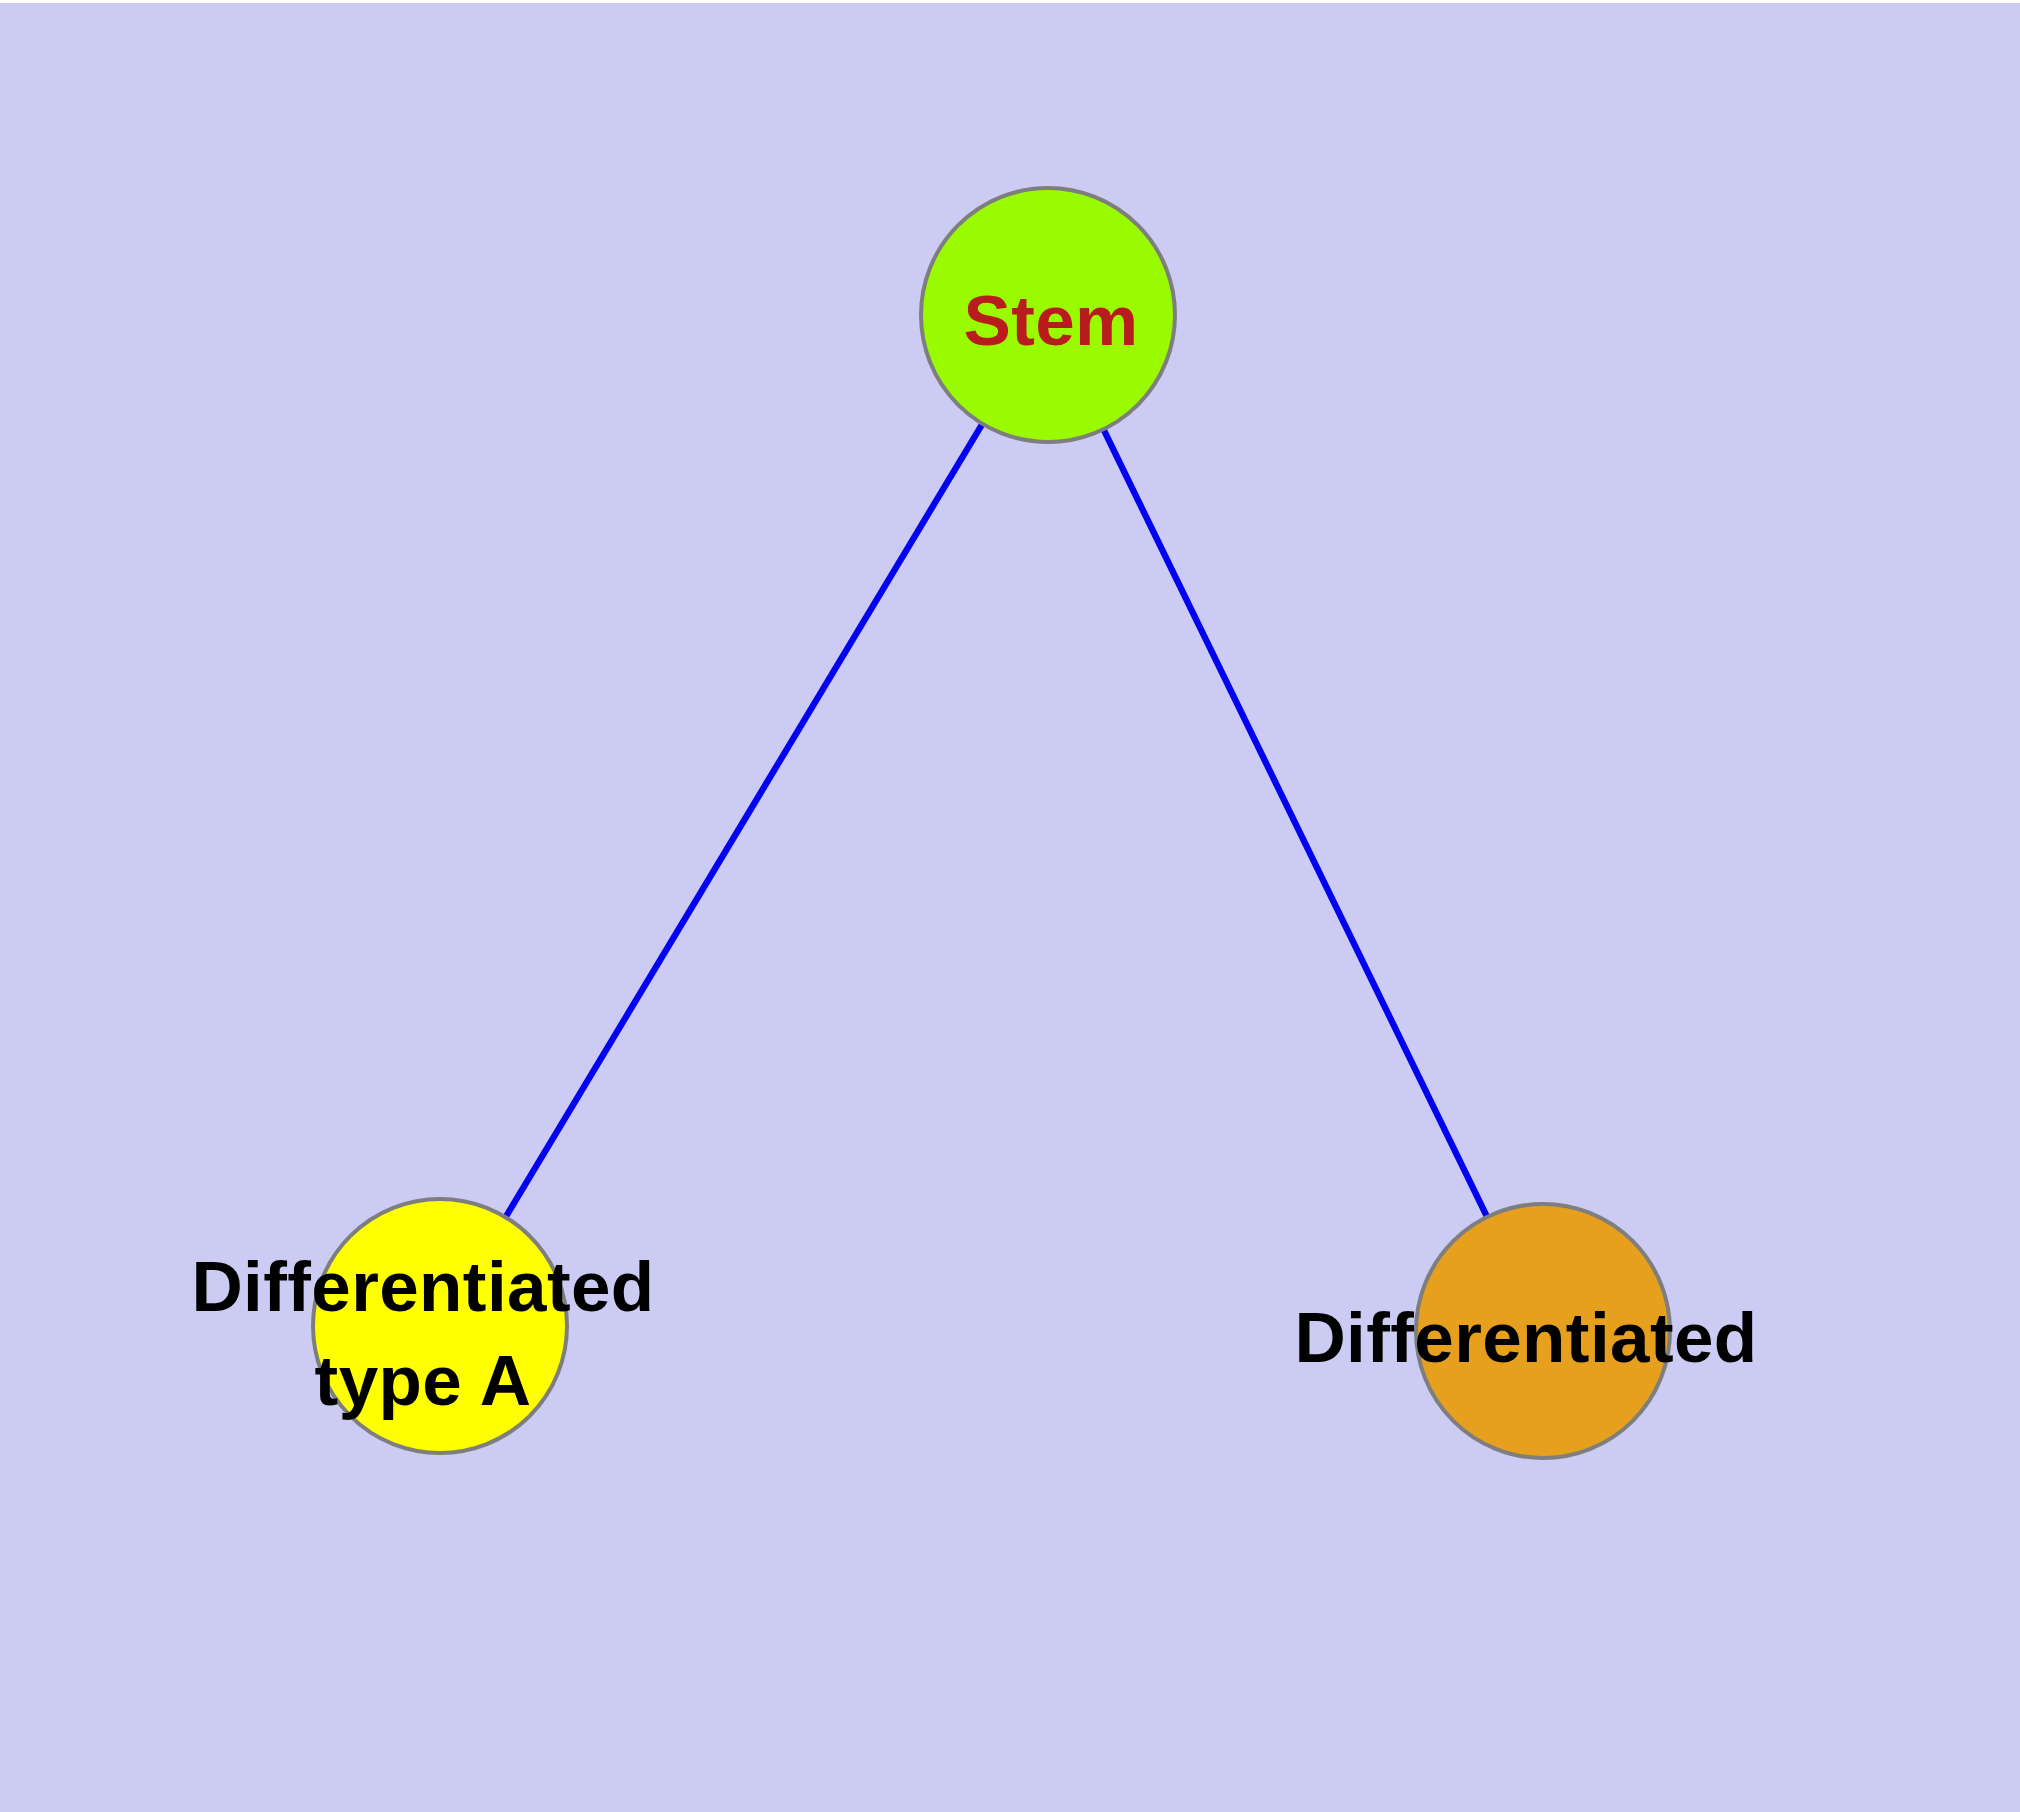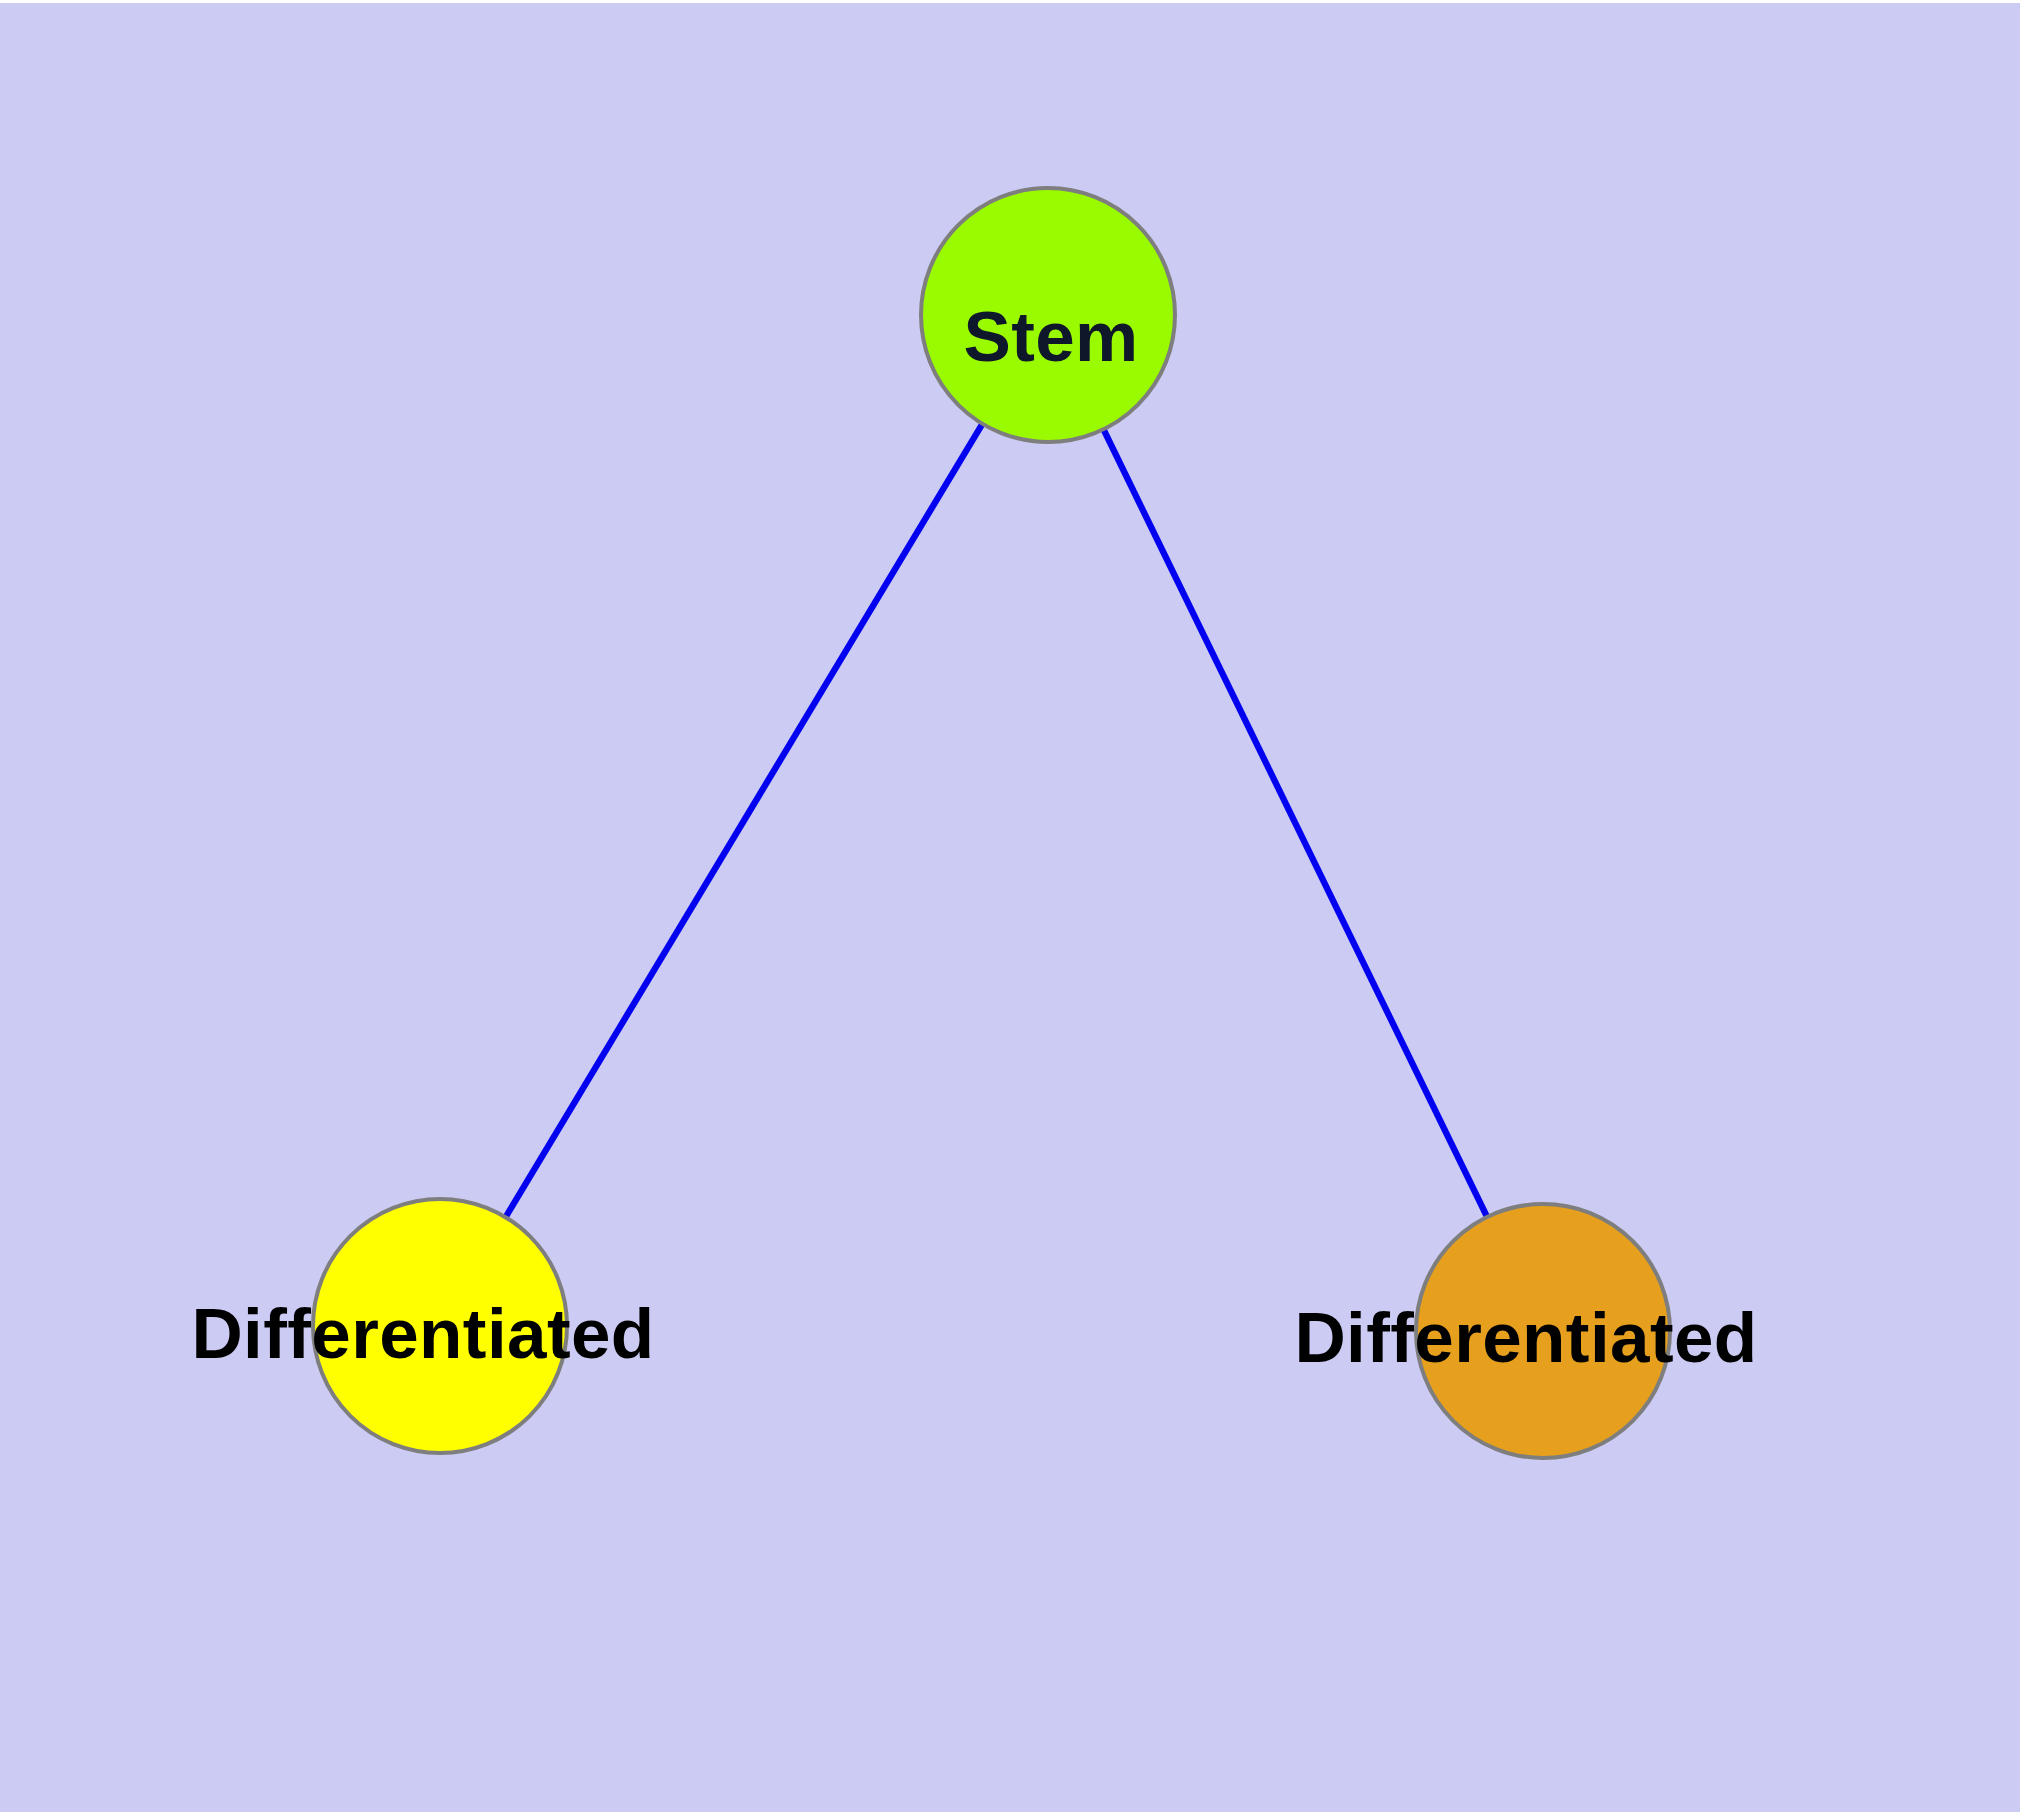--- a/index.html
+++ b/index.html
@@ -65,26 +65,27 @@
       <line x1="1236" y1="368" x2="519" y2="1561" style="stroke: rgb(2, 2, 240);"></line>
       <line x1="1236" y1="368" x2="1820" y2="1567" style="stroke: rgb(2, 2, 240);"></line>
     </svg>
 
     <div class="node" style="left: 919px; top: 183px; background-color: rgb(154, 250, 0); border-color: rgb(126, 126, 126);"></div>
 
     <div class="node" style="left: 311px; top: 1194px; background-color: rgb(255, 255, 0); border-color: rgb(126, 126, 126);"></div>
 
     <div class="node" style="left: 1414px; top: 1199px; background-color: rgb(230, 160, 30); border-color: rgb(126, 126, 126);"></div>
 
-    <div class="node-label" style="left: 1051px; top: 334px; color: #0f172a;">
+    <div class="node-label" style="left: 1051px; top: 318px; color: #b91c1c;">
       <span>Stem</span>
     </div>
 
     <div class="node-label" style="left: 423px; top: 1331px; color: rgb(0, 0, 0);">
       <span>Differentiated</span>
+      <span>type A</span>
     </div>
 
     <div class="node-label" style="left: 1526px; top: 1335px; color: rgb(0, 0, 0);">
       <span>Differentiated</span>
     </div>
 
   </div>
 </div>
 
 

